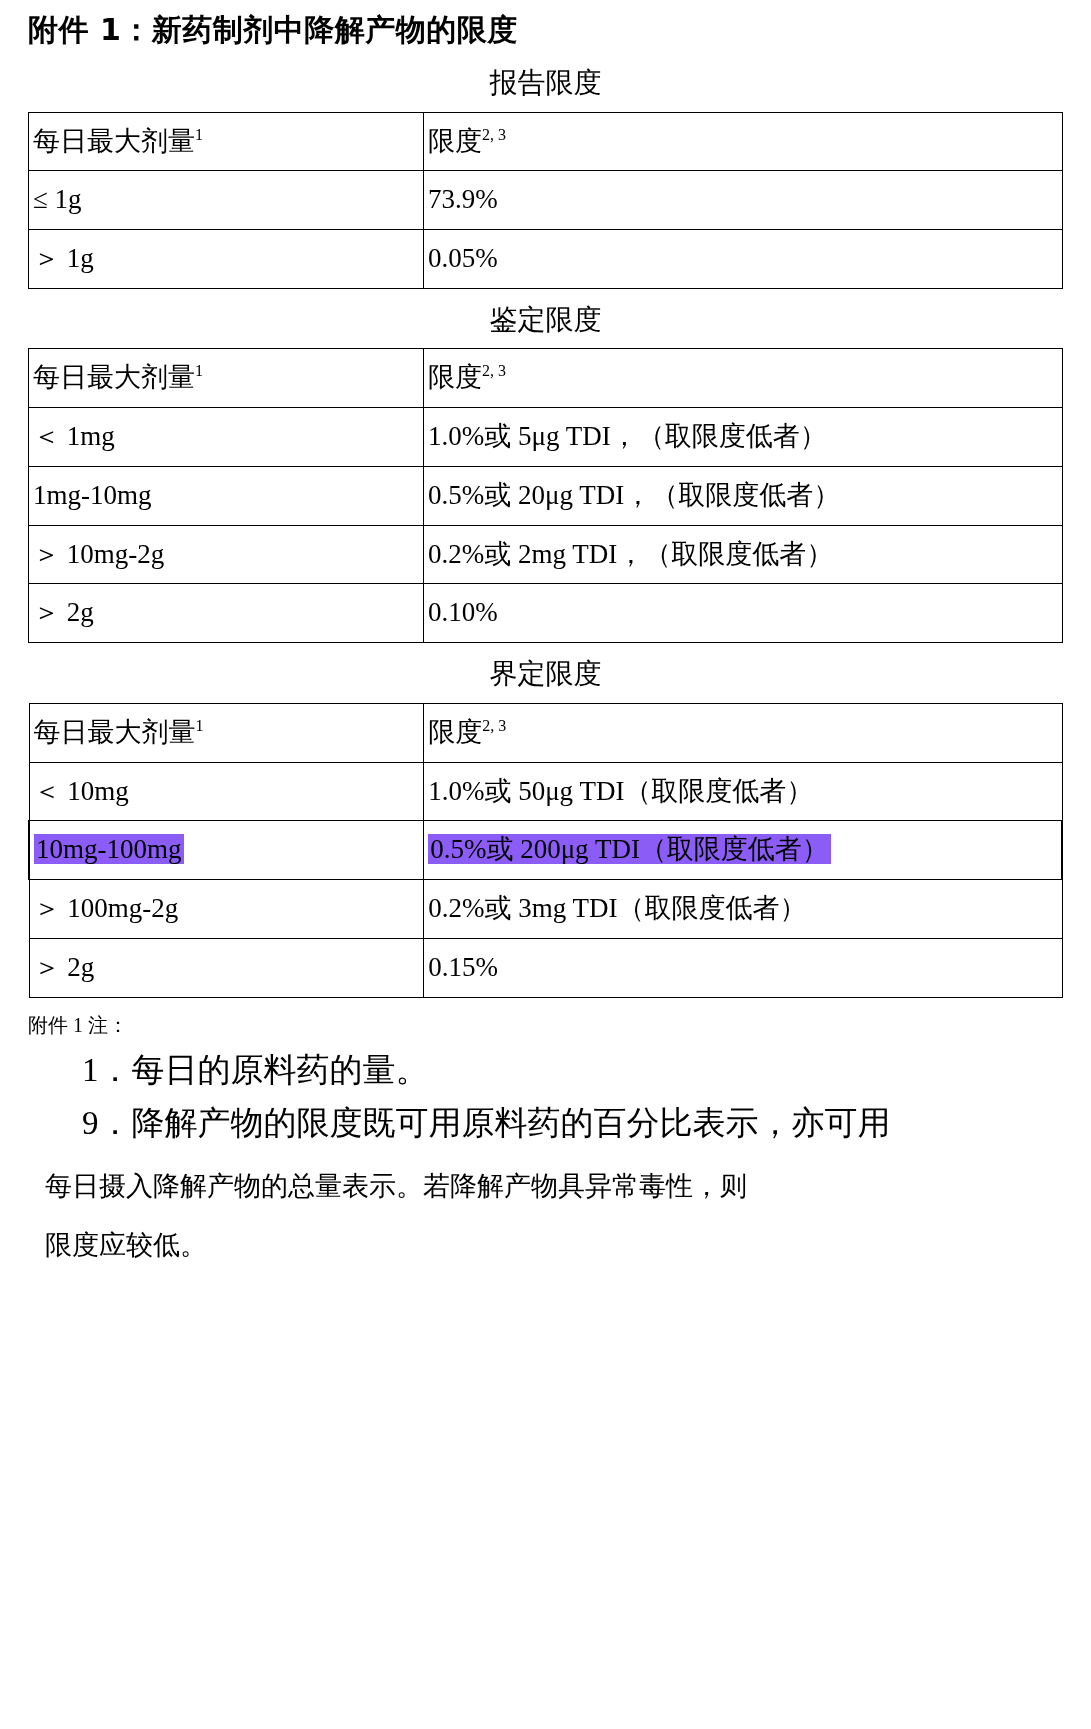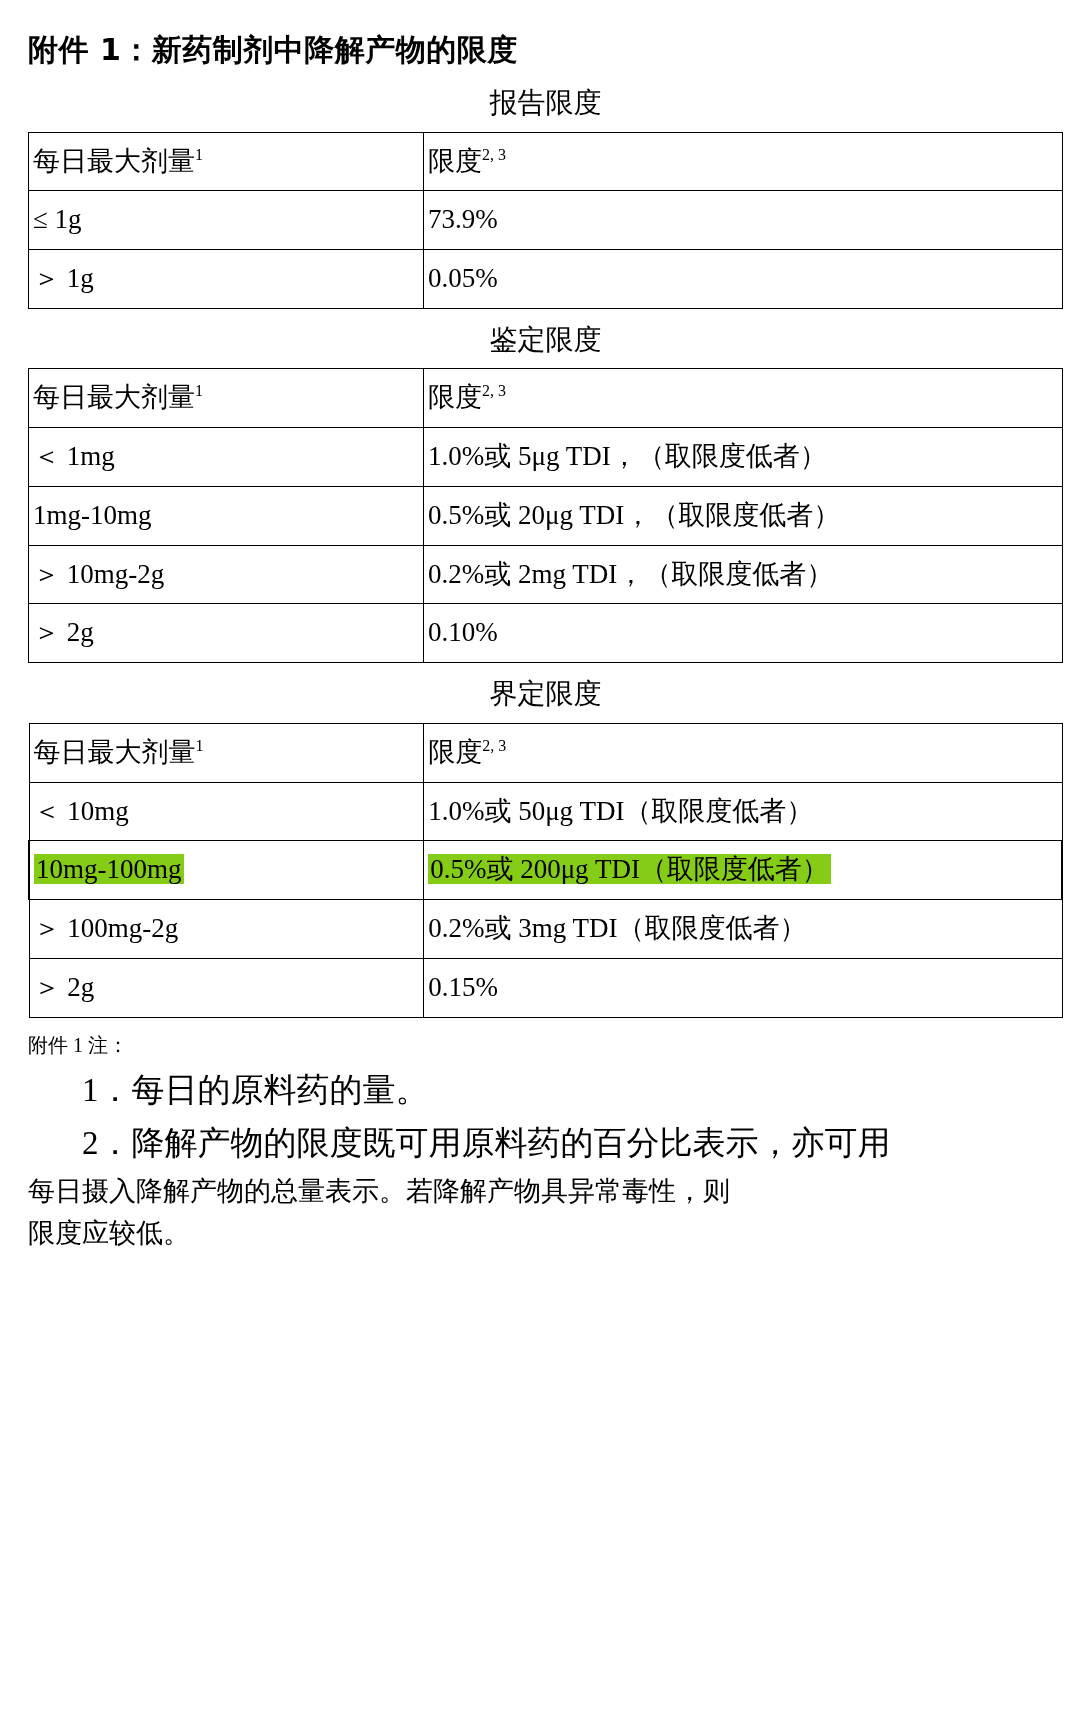--- a/index.html
+++ b/index.html
@@ -11,21 +11,21 @@
     width: 1091px;
     height: 1729px;
     font-family: "Liberation Serif", "DejaVu Serif", serif;
     color: #000000;
     overflow: hidden;
   }
   .page {
     width: 1091px;
     height: 1729px;
     box-sizing: border-box;
-    padding: 26px 28px 0 28px;
+    padding: 6px 28px 0 28px;
     position: relative;
   }
   .doc-title {
     font-family: "DejaVu Sans", "Liberation Sans", sans-serif;
     font-size: 30px;
     font-weight: bold;
     letter-spacing: 0.5px;
     margin: 6px 0 18px 0;
     line-height: 1.2;
   }
@@ -57,37 +57,37 @@
     vertical-align: super;
   }
   .hl-row td {
     border-color: #2b2bc8;
     border-top-width: 2px;
     border-bottom-width: 2px;
   }
   .hl-row td:first-child { border-left-width: 2px; }
   .hl-row td:last-child { border-right-width: 2px; }
   .hl {
-    background: #84cc16;
+    background: #8b5cf6;
     padding: 0 2px;
   }
   .notes-title {
     font-size: 20px;
     margin: 12px 0 6px 0;
   }
   .note {
     font-size: 33px;
     line-height: 1.55;
     margin: 0 0 2px 0;
     text-indent: 54px;
   }
   .note-cont {
     font-size: 27px;
     line-height: 1.55;
-    margin: 0;
+    margin: 17px;
     text-indent: 0;
   }
 </style>
 </head>
 <body>
 
 <div class="page">
 
   <div class="doc-title">附件 1：新药制剂中降解产物的限度</div>
 
@@ -156,17 +156,17 @@
       </tr>
       <tr>
         <td class="col1">＞ 2g</td>
         <td class="col2">0.15%</td>
       </tr>
     </tbody>
   </table>
 
   <div class="notes-title">附件 1 注：</div>
   <p class="note">1．每日的原料药的量。</p>
-  <p class="note">2．降解产物的限度既可用原料药的百分比表示，亦可用</p>
+  <p class="note">9．降解产物的限度既可用原料药的百分比表示，亦可用</p>
   <p class="note-cont">每日摄入降解产物的总量表示。若降解产物具异常毒性，则</p>
   <p class="note-cont">限度应较低。</p>
 
 </div>
 
 </body></html>

